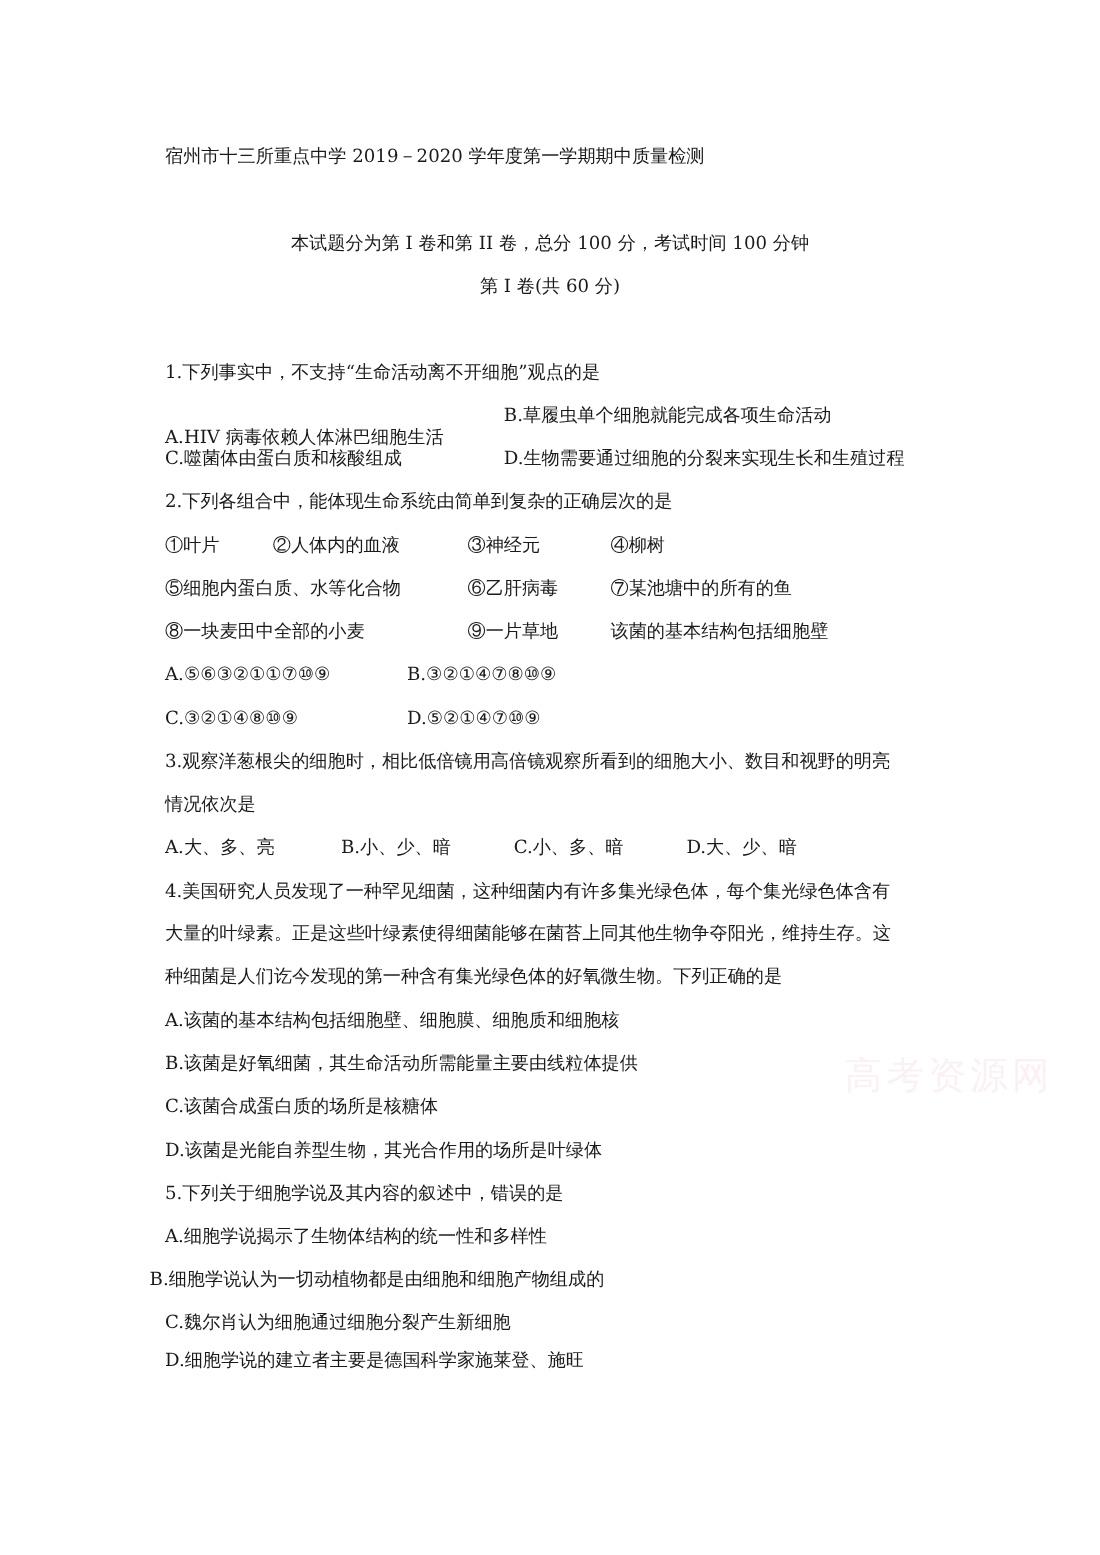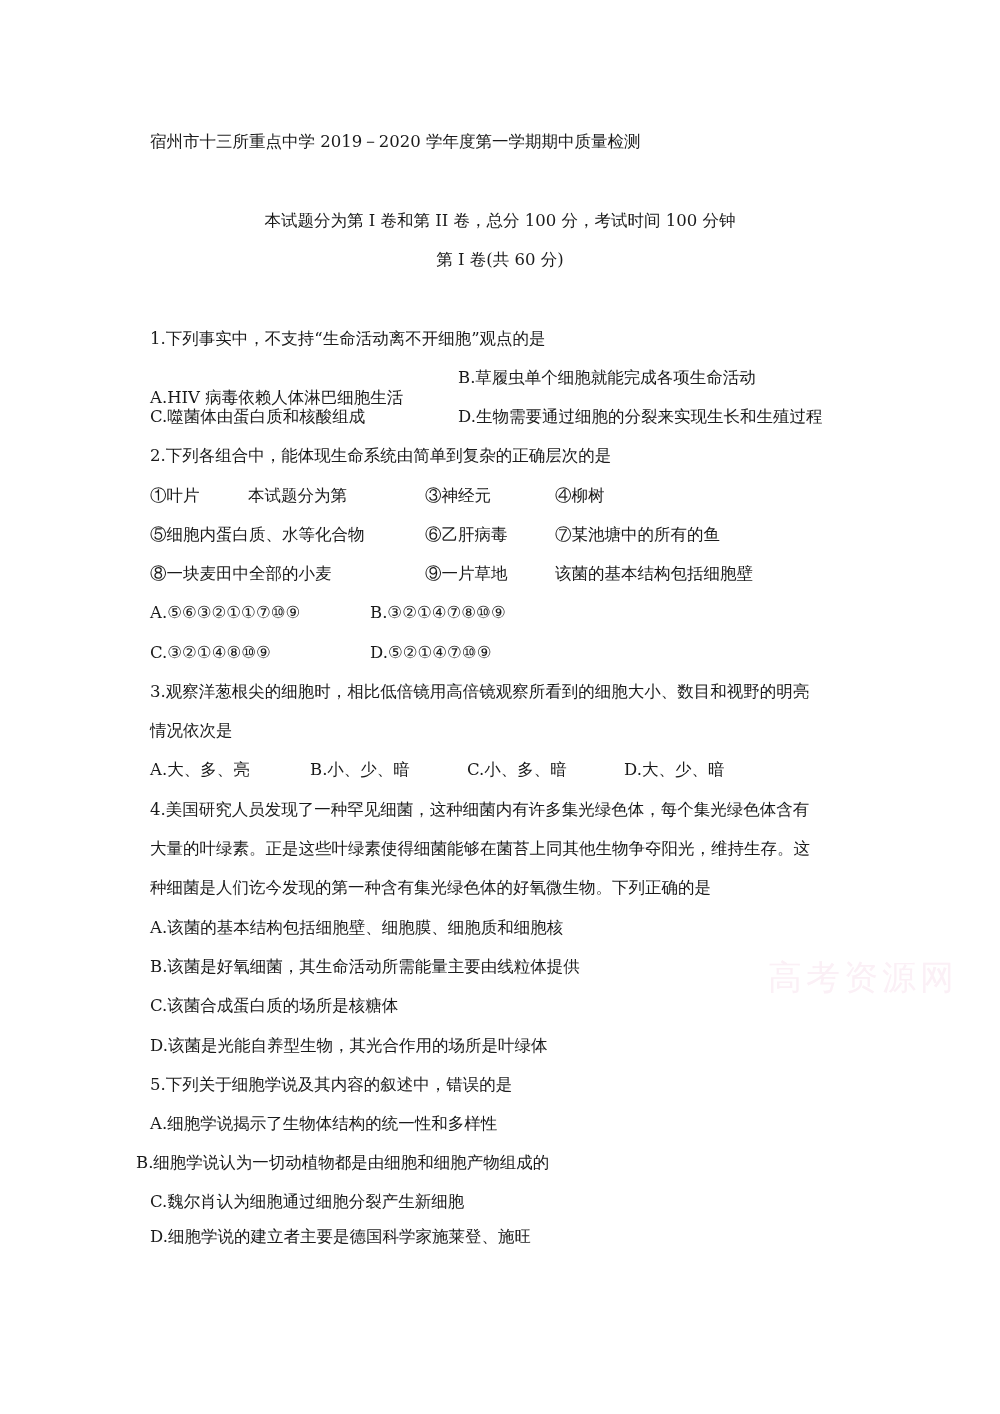--- a/index.html
+++ b/index.html
@@ -58,21 +58,21 @@
     <div class="line" style="left:150px; top:368px;margin-top:20px;">A.HIV 病毒依赖人体淋巴细胞生活</div>
     <div class="line" style="left:458px; top:368px;">B.草履虫单个细胞就能完成各项生命活动</div>
     <div class="line" style="left:150px; top:407px;">C.噬菌体由蛋白质和核酸组成</div>
     <div class="line" style="left:458px; top:407px;">D.生物需要通过细胞的分裂来实现生长和生殖过程</div>
   </div>
 
   <div>
     <div class="line" style="left:150px; top:446px;">2.下列各组合中，能体现生命系统由简单到复杂的正确层次的是</div>
 
     <div class="line" style="left:150px; top:486px;">①叶片</div>
-    <div class="line" style="left:248px; top:486px;">本试题分为第</div>
+    <div class="line" style="left:248px; top:486px;">②人体内的血液</div>
     <div class="line" style="left:425px; top:486px;">③神经元</div>
     <div class="line" style="left:555px; top:486px;">④柳树</div>
 
     <div class="line" style="left:150px; top:525px;">⑤细胞内蛋白质、水等化合物</div>
     <div class="line" style="left:425px; top:525px;">⑥乙肝病毒</div>
     <div class="line" style="left:555px; top:525px;">⑦某池塘中的所有的鱼</div>
 
     <div class="line" style="left:150px; top:564px;">⑧一块麦田中全部的小麦</div>
     <div class="line" style="left:425px; top:564px;">⑨一片草地</div>
     <div class="line" style="left:555px; top:564px;">该菌的基本结构包括细胞壁</div>

